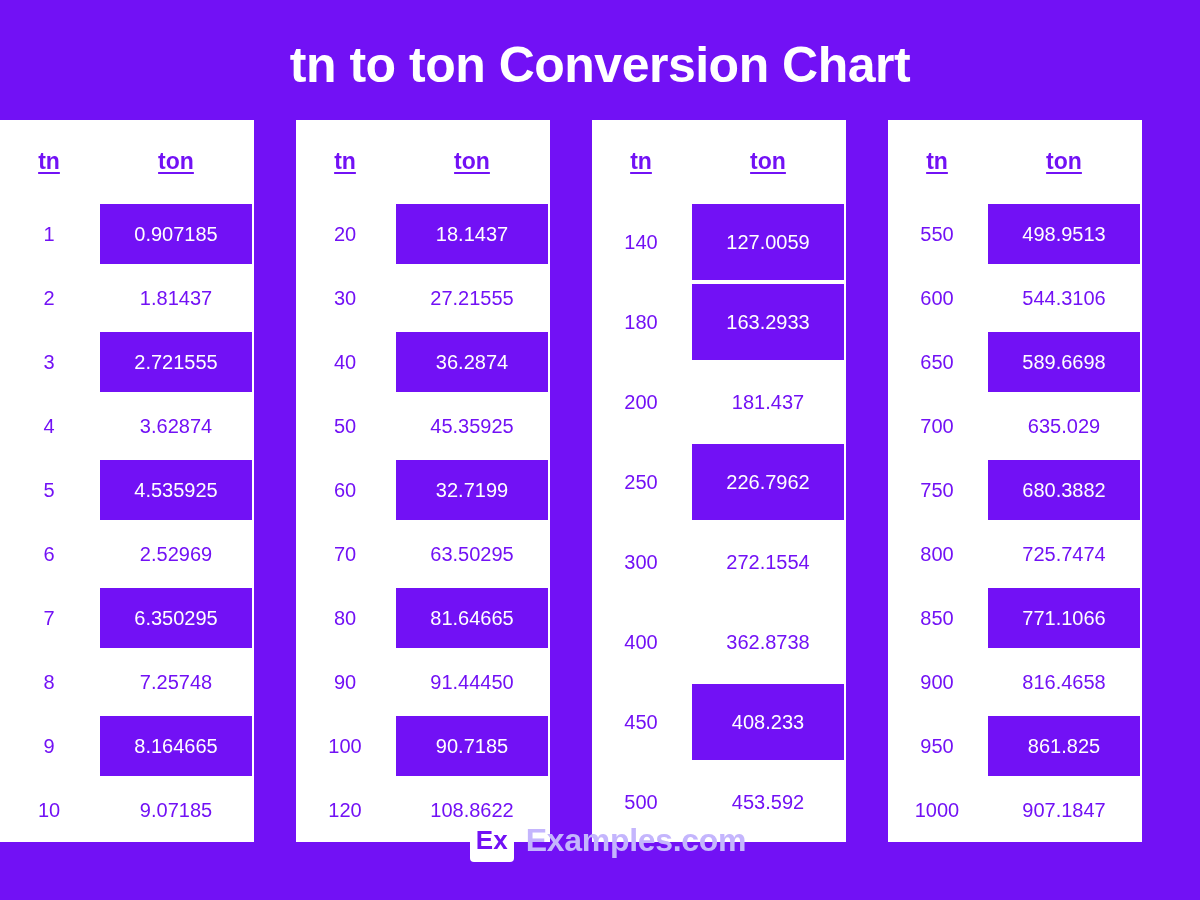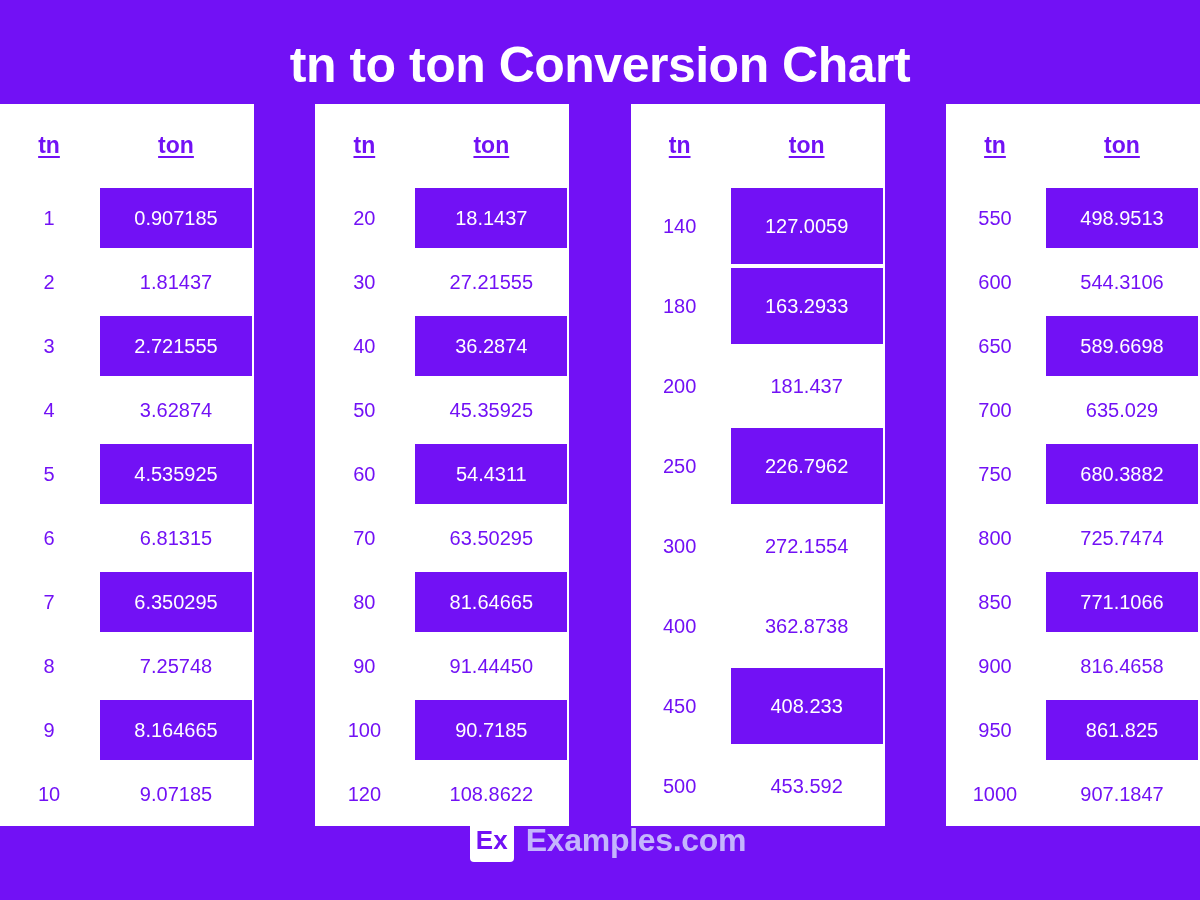--- a/index.html
+++ b/index.html
@@ -23,23 +23,23 @@
     text-align: center;
     color: #ffffff;
     font-size: 50px;
     font-weight: bold;
     letter-spacing: -0.5px;
     padding-top: 38px;
     line-height: 1.1;
   }
   .tables-row {
     display: flex;
-    justify-content: space-between;
+    justify-content: flex-start;
     gap: 42px;
-    margin-top: 11px;
+    margin-top: 27px;
   }
   table.conv {
     border-collapse: separate;
     border-spacing: 0;
     table-layout: fixed;
     width: 254px;
   }
   table.conv td, table.conv th {
     border: 2px solid #ffffff;
     height: 60px;
@@ -135,21 +135,21 @@
           <tr class="even">
             <td class="left">4</td>
             <td class="right">3.62874</td>
           </tr>
           <tr class="odd">
             <td class="left">5</td>
             <td class="right">4.535925</td>
           </tr>
           <tr class="even">
             <td class="left">6</td>
-            <td class="right">6.81315</td>
+            <td class="right">2.52969</td>
           </tr>
           <tr class="odd">
             <td class="left">7</td>
             <td class="right">6.350295</td>
           </tr>
           <tr class="even">
             <td class="left">8</td>
             <td class="right">7.25748</td>
           </tr>
           <tr class="odd">
@@ -185,21 +185,21 @@
           <tr class="odd">
             <td class="left">40</td>
             <td class="right">36.2874</td>
           </tr>
           <tr class="even">
             <td class="left">50</td>
             <td class="right">45.35925</td>
           </tr>
           <tr class="odd">
             <td class="left">60</td>
-            <td class="right">54.4311</td>
+            <td class="right">32.7199</td>
           </tr>
           <tr class="even">
             <td class="left">70</td>
             <td class="right">63.50295</td>
           </tr>
           <tr class="odd">
             <td class="left">80</td>
             <td class="right">81.64665</td>
           </tr>
           <tr class="even">

